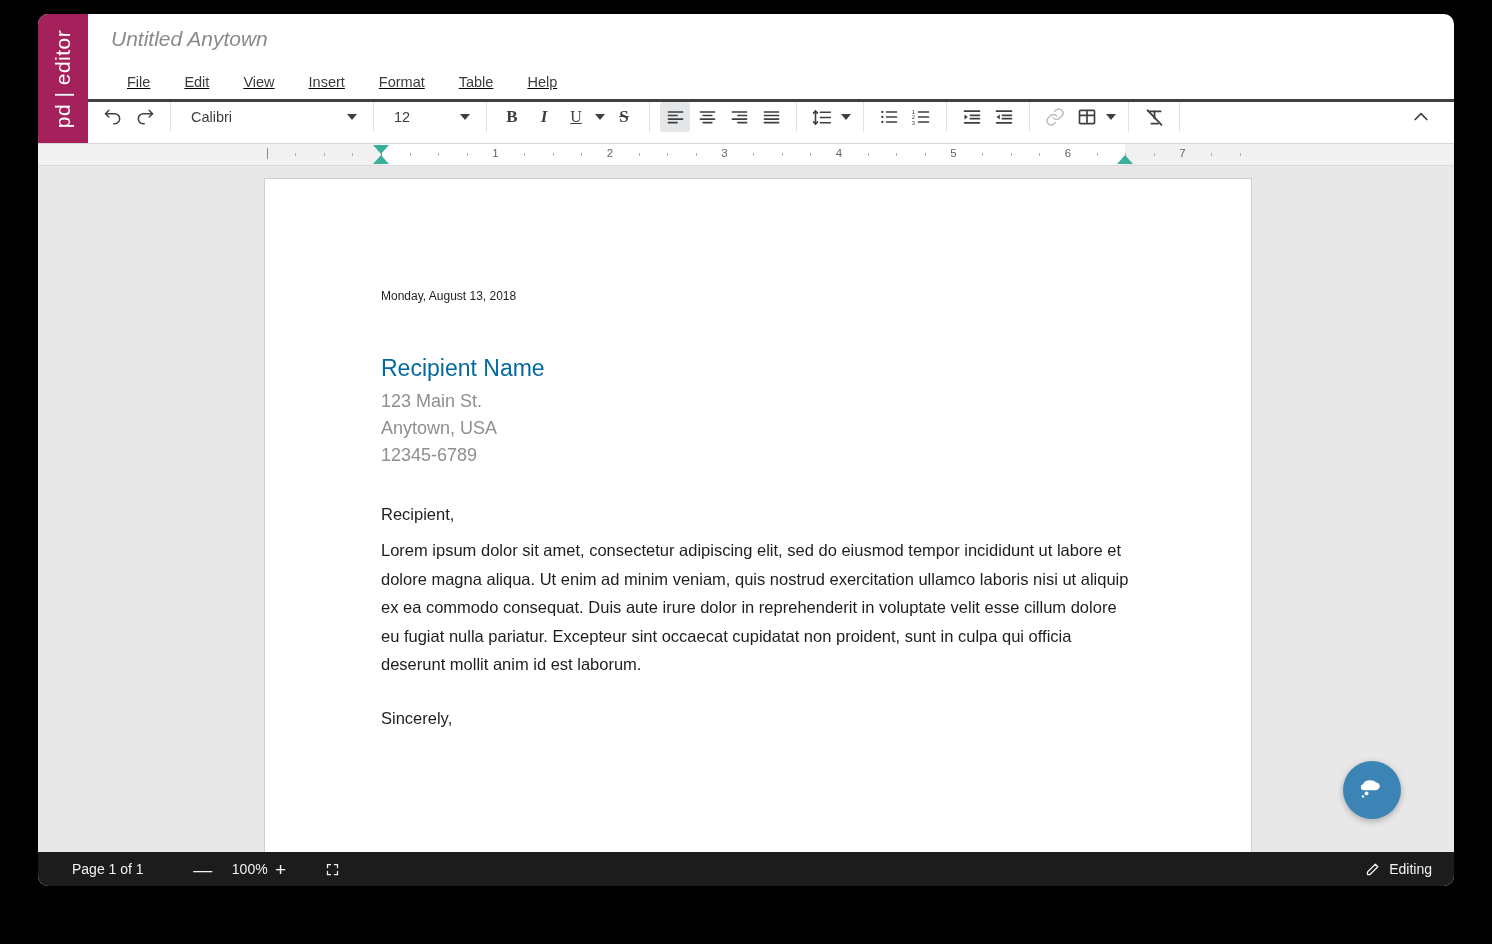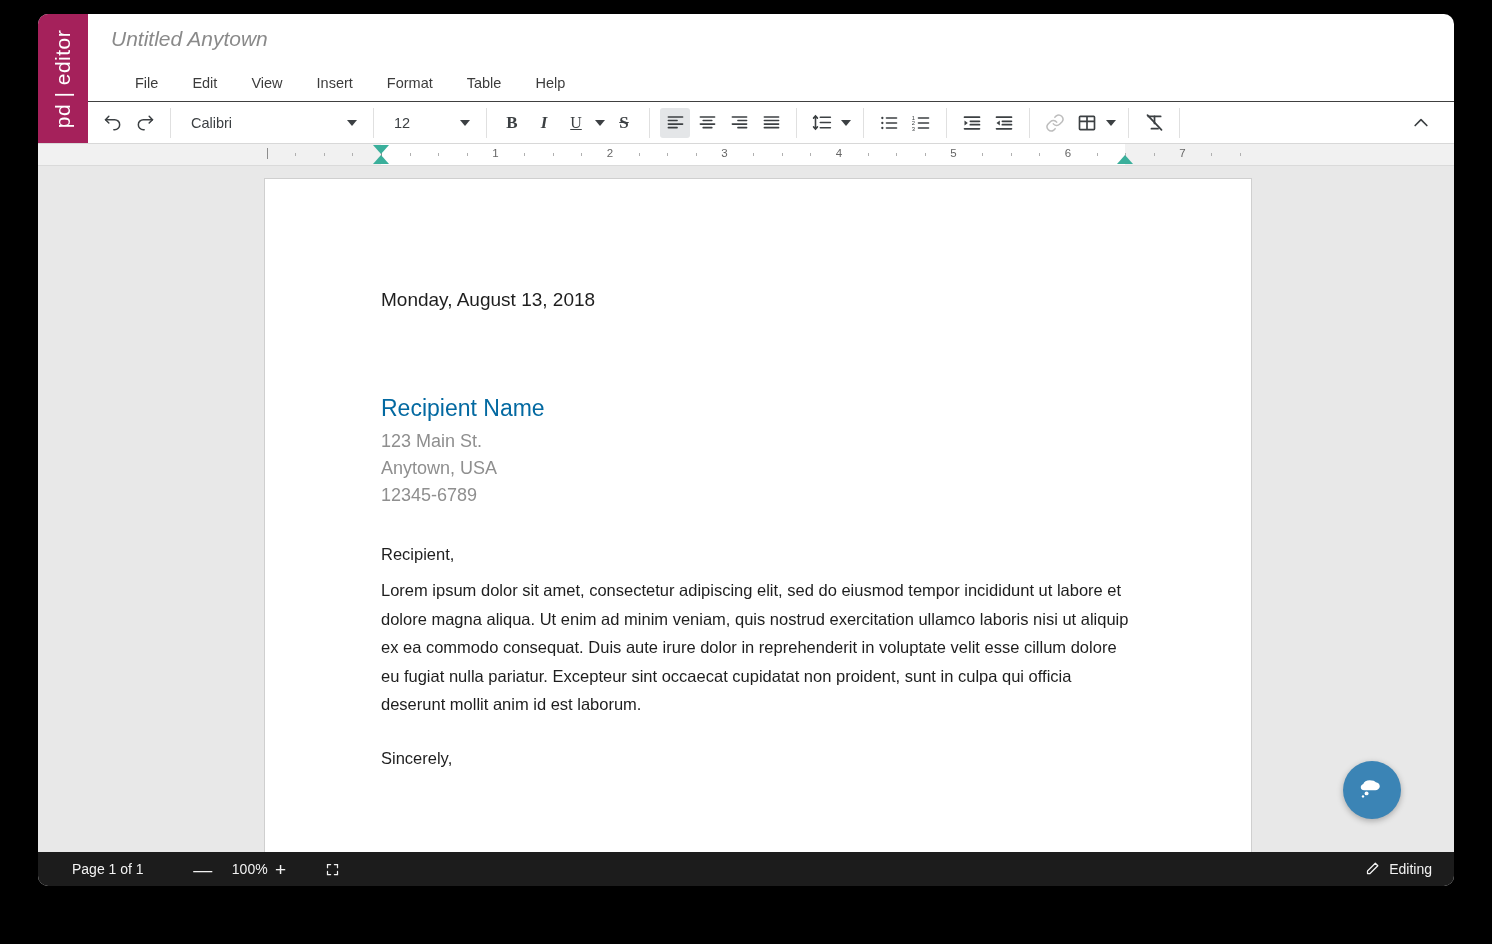--- a/index.html
+++ b/index.html
@@ -67,37 +67,38 @@
     font-style: italic;
     font-size: 21px;
     color: #8a8a8a;
     font-family: "Liberation Sans", sans-serif;
   }
 
   #menu-bar {
     height: 38px;
     display: flex;
     align-items: center;
-    padding-left: 30px;
-    border-bottom: 1px solid #404040;
+    padding-left: 22px;
+    border-bottom: 3px solid #404040;
     gap: 0px;
+    text-decoration: underline;
   }
   .menu-item {
     font-size: 14.5px;
     color: #3c3c3c;
     padding: 5px 17px;
     cursor: default;
     border-radius: 2px;
   }
 
   
   #toolbar {
     height: 41px;
     display: flex;
-    align-items: center;
+    align-items: flex-start;
     background: #ffffff;
   }
   .tb-group {
     display: flex;
     align-items: center;
     border-right: 1px solid #e0e0e0;
     padding: 0 10px;
     gap: 2px;
   }
   .tb-group.last { border-right: none; flex: 1 1 auto; justify-content: flex-end; padding-right: 18px;}
@@ -202,23 +203,23 @@
     min-height: 700px;
     background: #ffffff;
     border: 1px solid #cfcfcf;
     border-bottom: none;
   }
   #page-body {
     padding: 110px 114px 0 116px;
     font-family: "Liberation Sans", sans-serif;
   }
   #doc-date {
-    font-size: 19px;
+    font-size: 12px;
     color: #1e1e1e;
-    margin-bottom: 84px;
+    margin-bottom: 52px;
   }
   #doc-heading {
     font-size: 23px;
     color: #0369a1;
     font-weight: 400;
     margin-bottom: 6px;
   }
   .addr-line {
     font-size: 18px;
     color: #8f8f8f;
@@ -285,21 +286,21 @@
     line-height: 1;
   }
   #zoom-level {
     font-size: 14px; color:#f2f2f2;
     width: 52px; text-align:right;
   }
   #fullscreen-btn { margin-left: 26px; width:26px; height:26px; display:flex; align-items:center; justify-content:center; cursor:default;}
   #status-right {
     margin-left: auto;
     display: flex;
-    align-items: flex-start;
+    align-items: flex-end;
     gap: 9px;
   }
   #editing-label { font-size: 14px; color: #f2f2f2; }
 </style>
 </head>
 <body>
 
 <div id="app-window">
 
   <div id="top-area">

